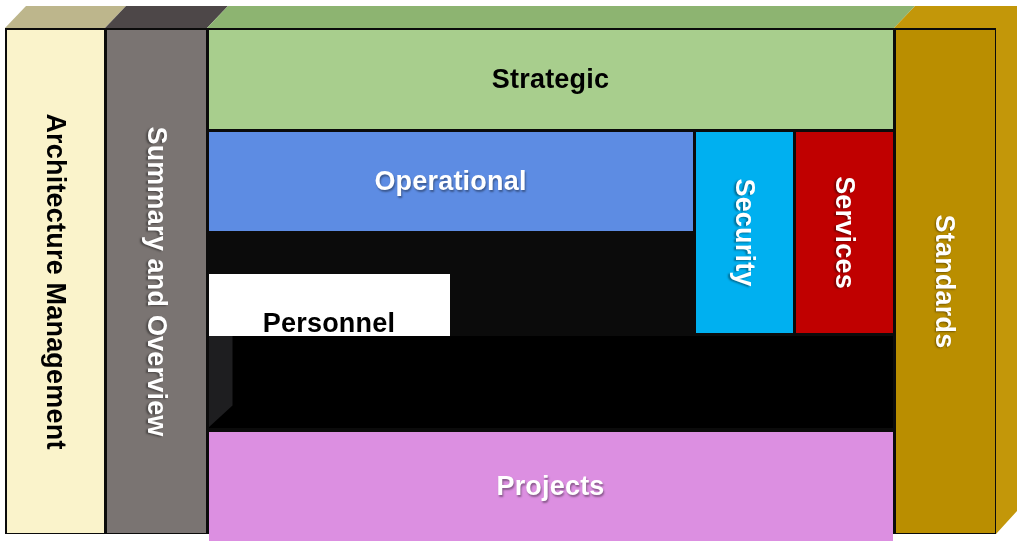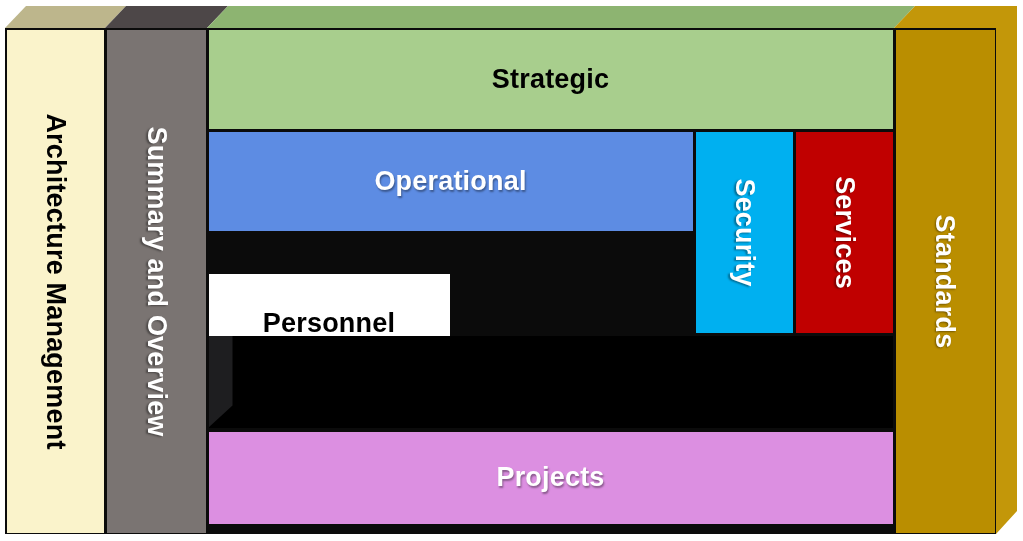--- a/index.html
+++ b/index.html
@@ -18,21 +18,21 @@
   
   .b-architecture{left:1.5px;  top:1.5px;  width:97px;  height:503px;}
   .b-summary     {left:101.5px;top:1.5px;  width:99px;  height:503px;}
   .b-strategic   {left:203.5px;top:1.5px;  width:684px; height:99px;}
   .b-operational {left:203.5px;top:103.5px;width:484px; height:99px;}
   .b-personnel   {left:203.5px;top:205.5px;width:241px; height:99px;margin-top:40px;}
   .b-resources   {left:447.5px;top:205.5px;width:240px; height:99px;}
   .b-security    {left:690.5px;top:103.5px;width:97px;  height:201px;}
   .b-services    {left:790.5px;top:103.5px;width:97px;  height:201px;}
   .b-actual      {left:203.5px;top:307.5px;width:684px; height:92px;}
-  .b-projects    {left:203.5px;top:403.5px;width:684px; height:92px;}
+  .b-projects    {left:203.5px;top:403.5px;width:684px; height:110px;}
   .b-standards   {left:890.5px;top:1.5px;  width:99px;  height:503px;}
 
   
   .actual-bevel{
     position:absolute;left:0;top:0;width:24px;height:100%;
     clip-path:polygon(0 0,100% 0,100% 76%,0 100%);
   }
 </style>
 </head>
 <body>

